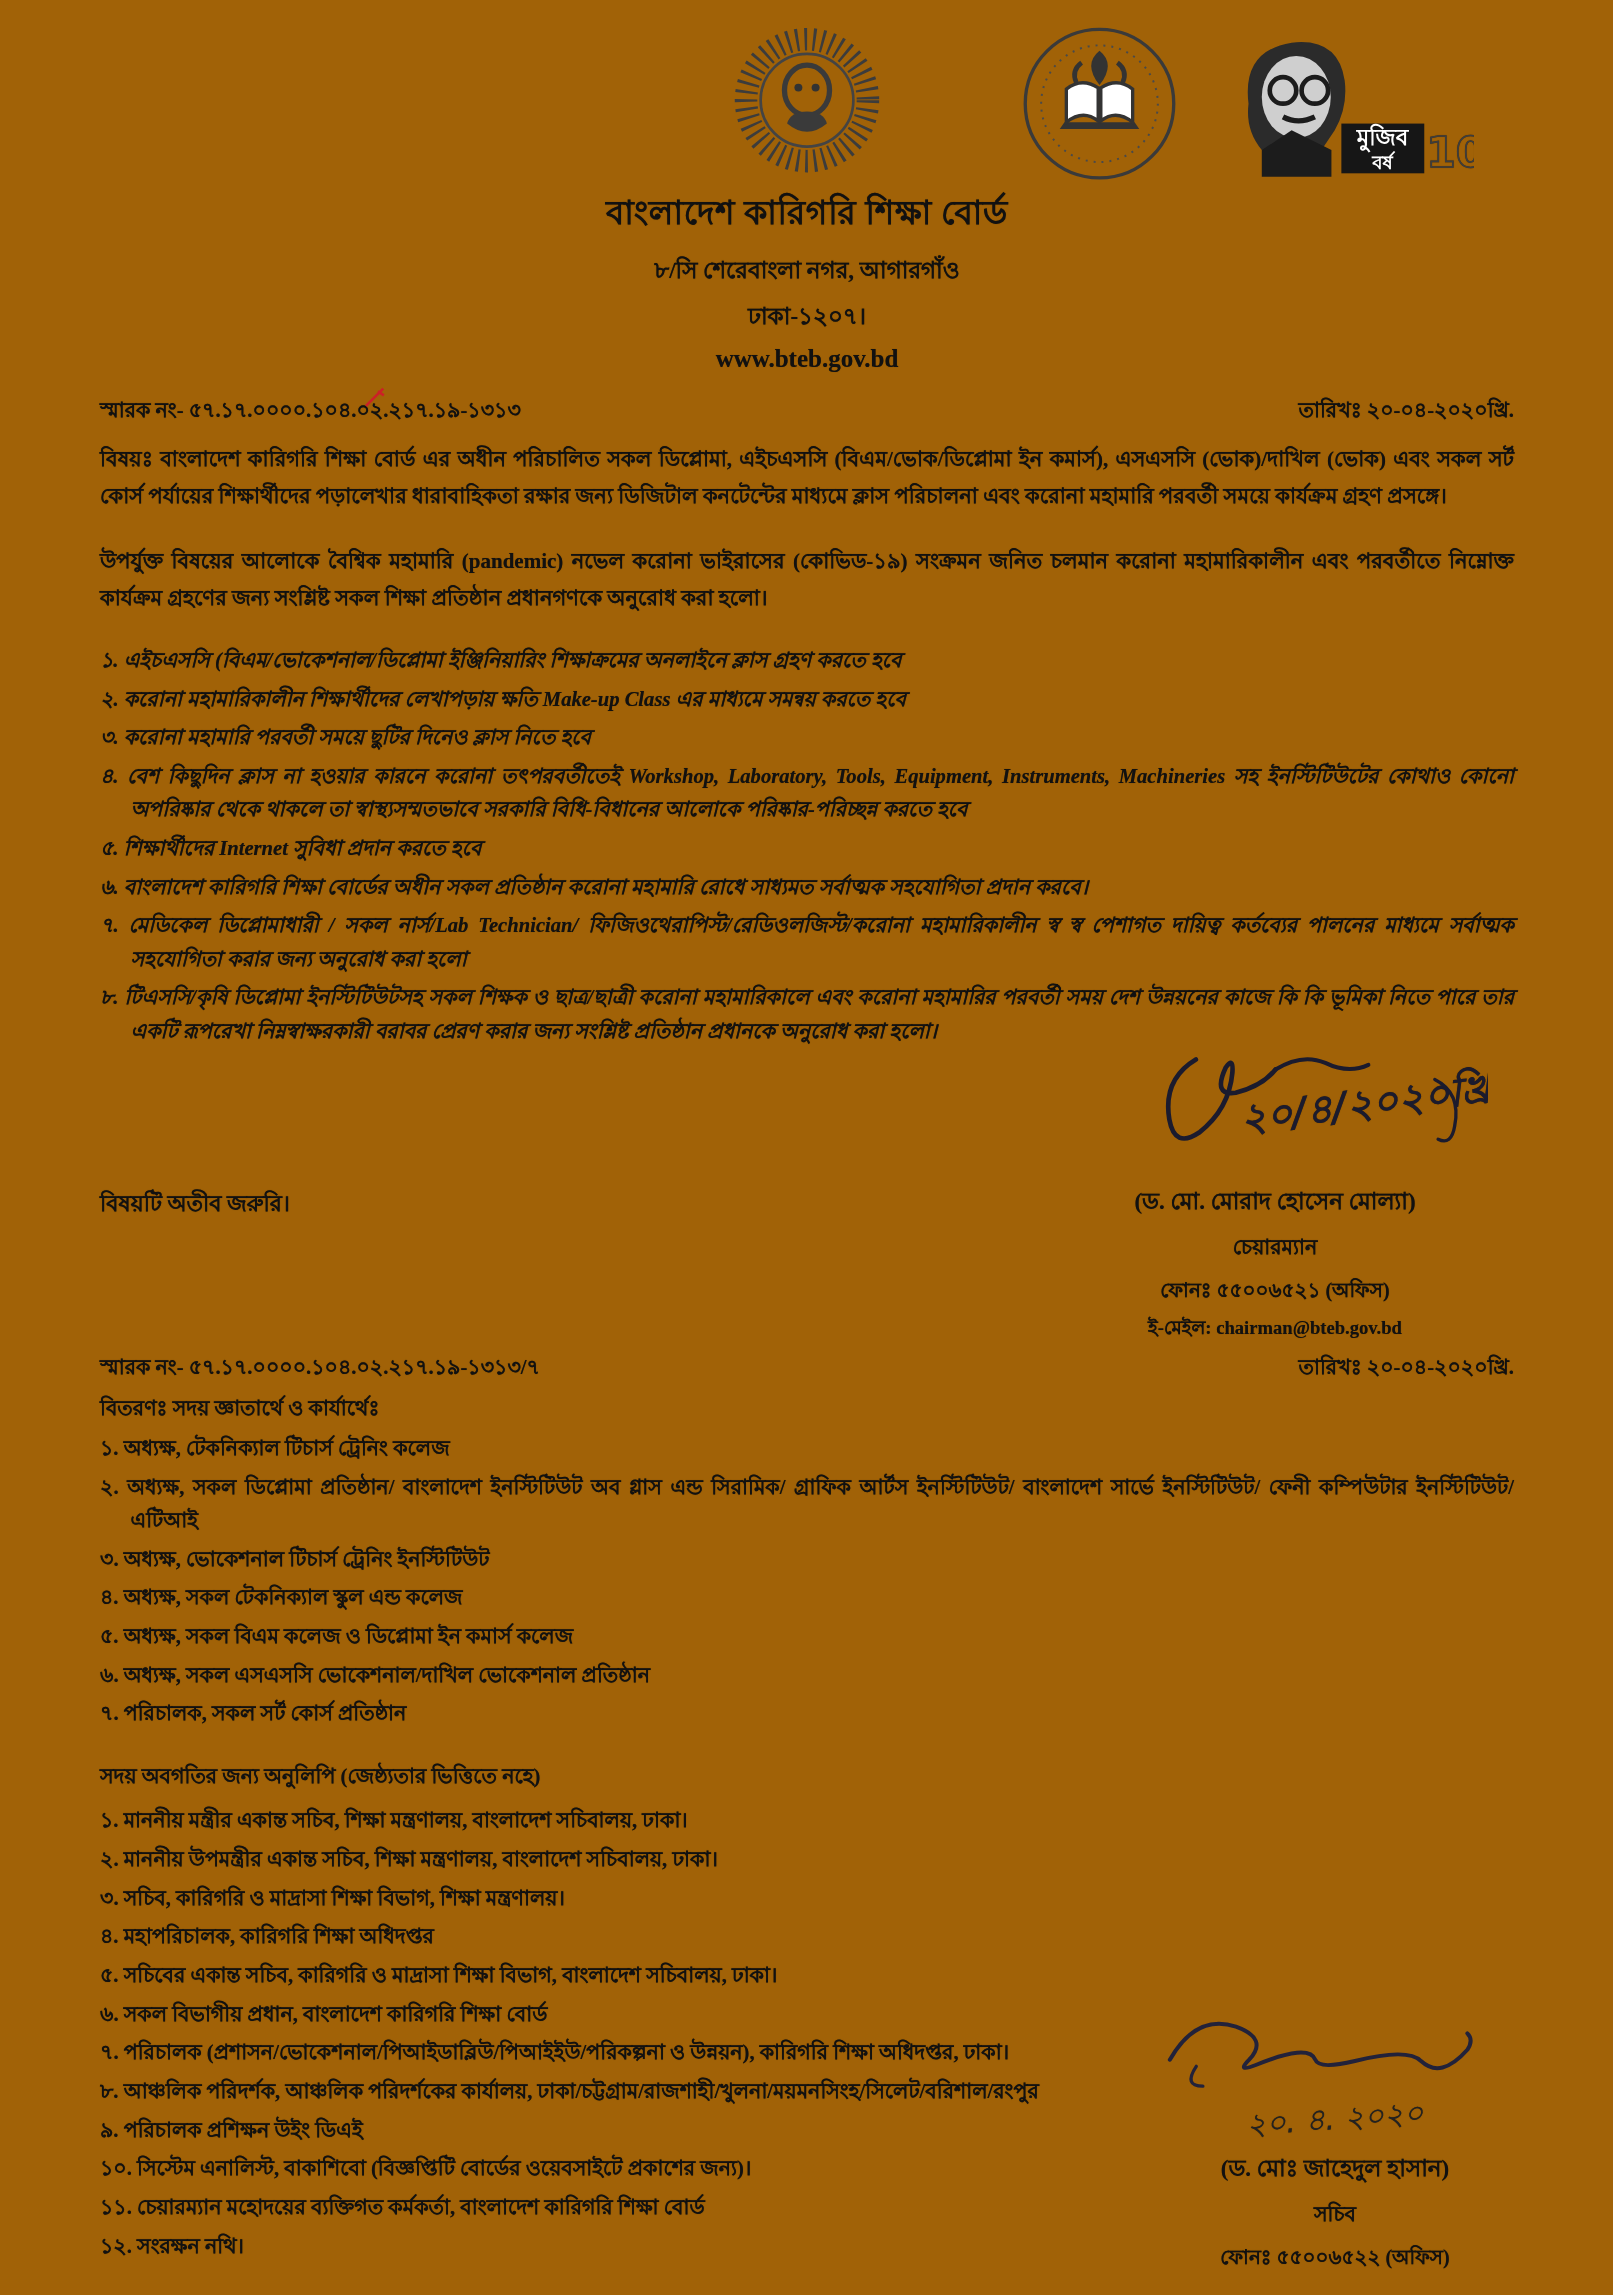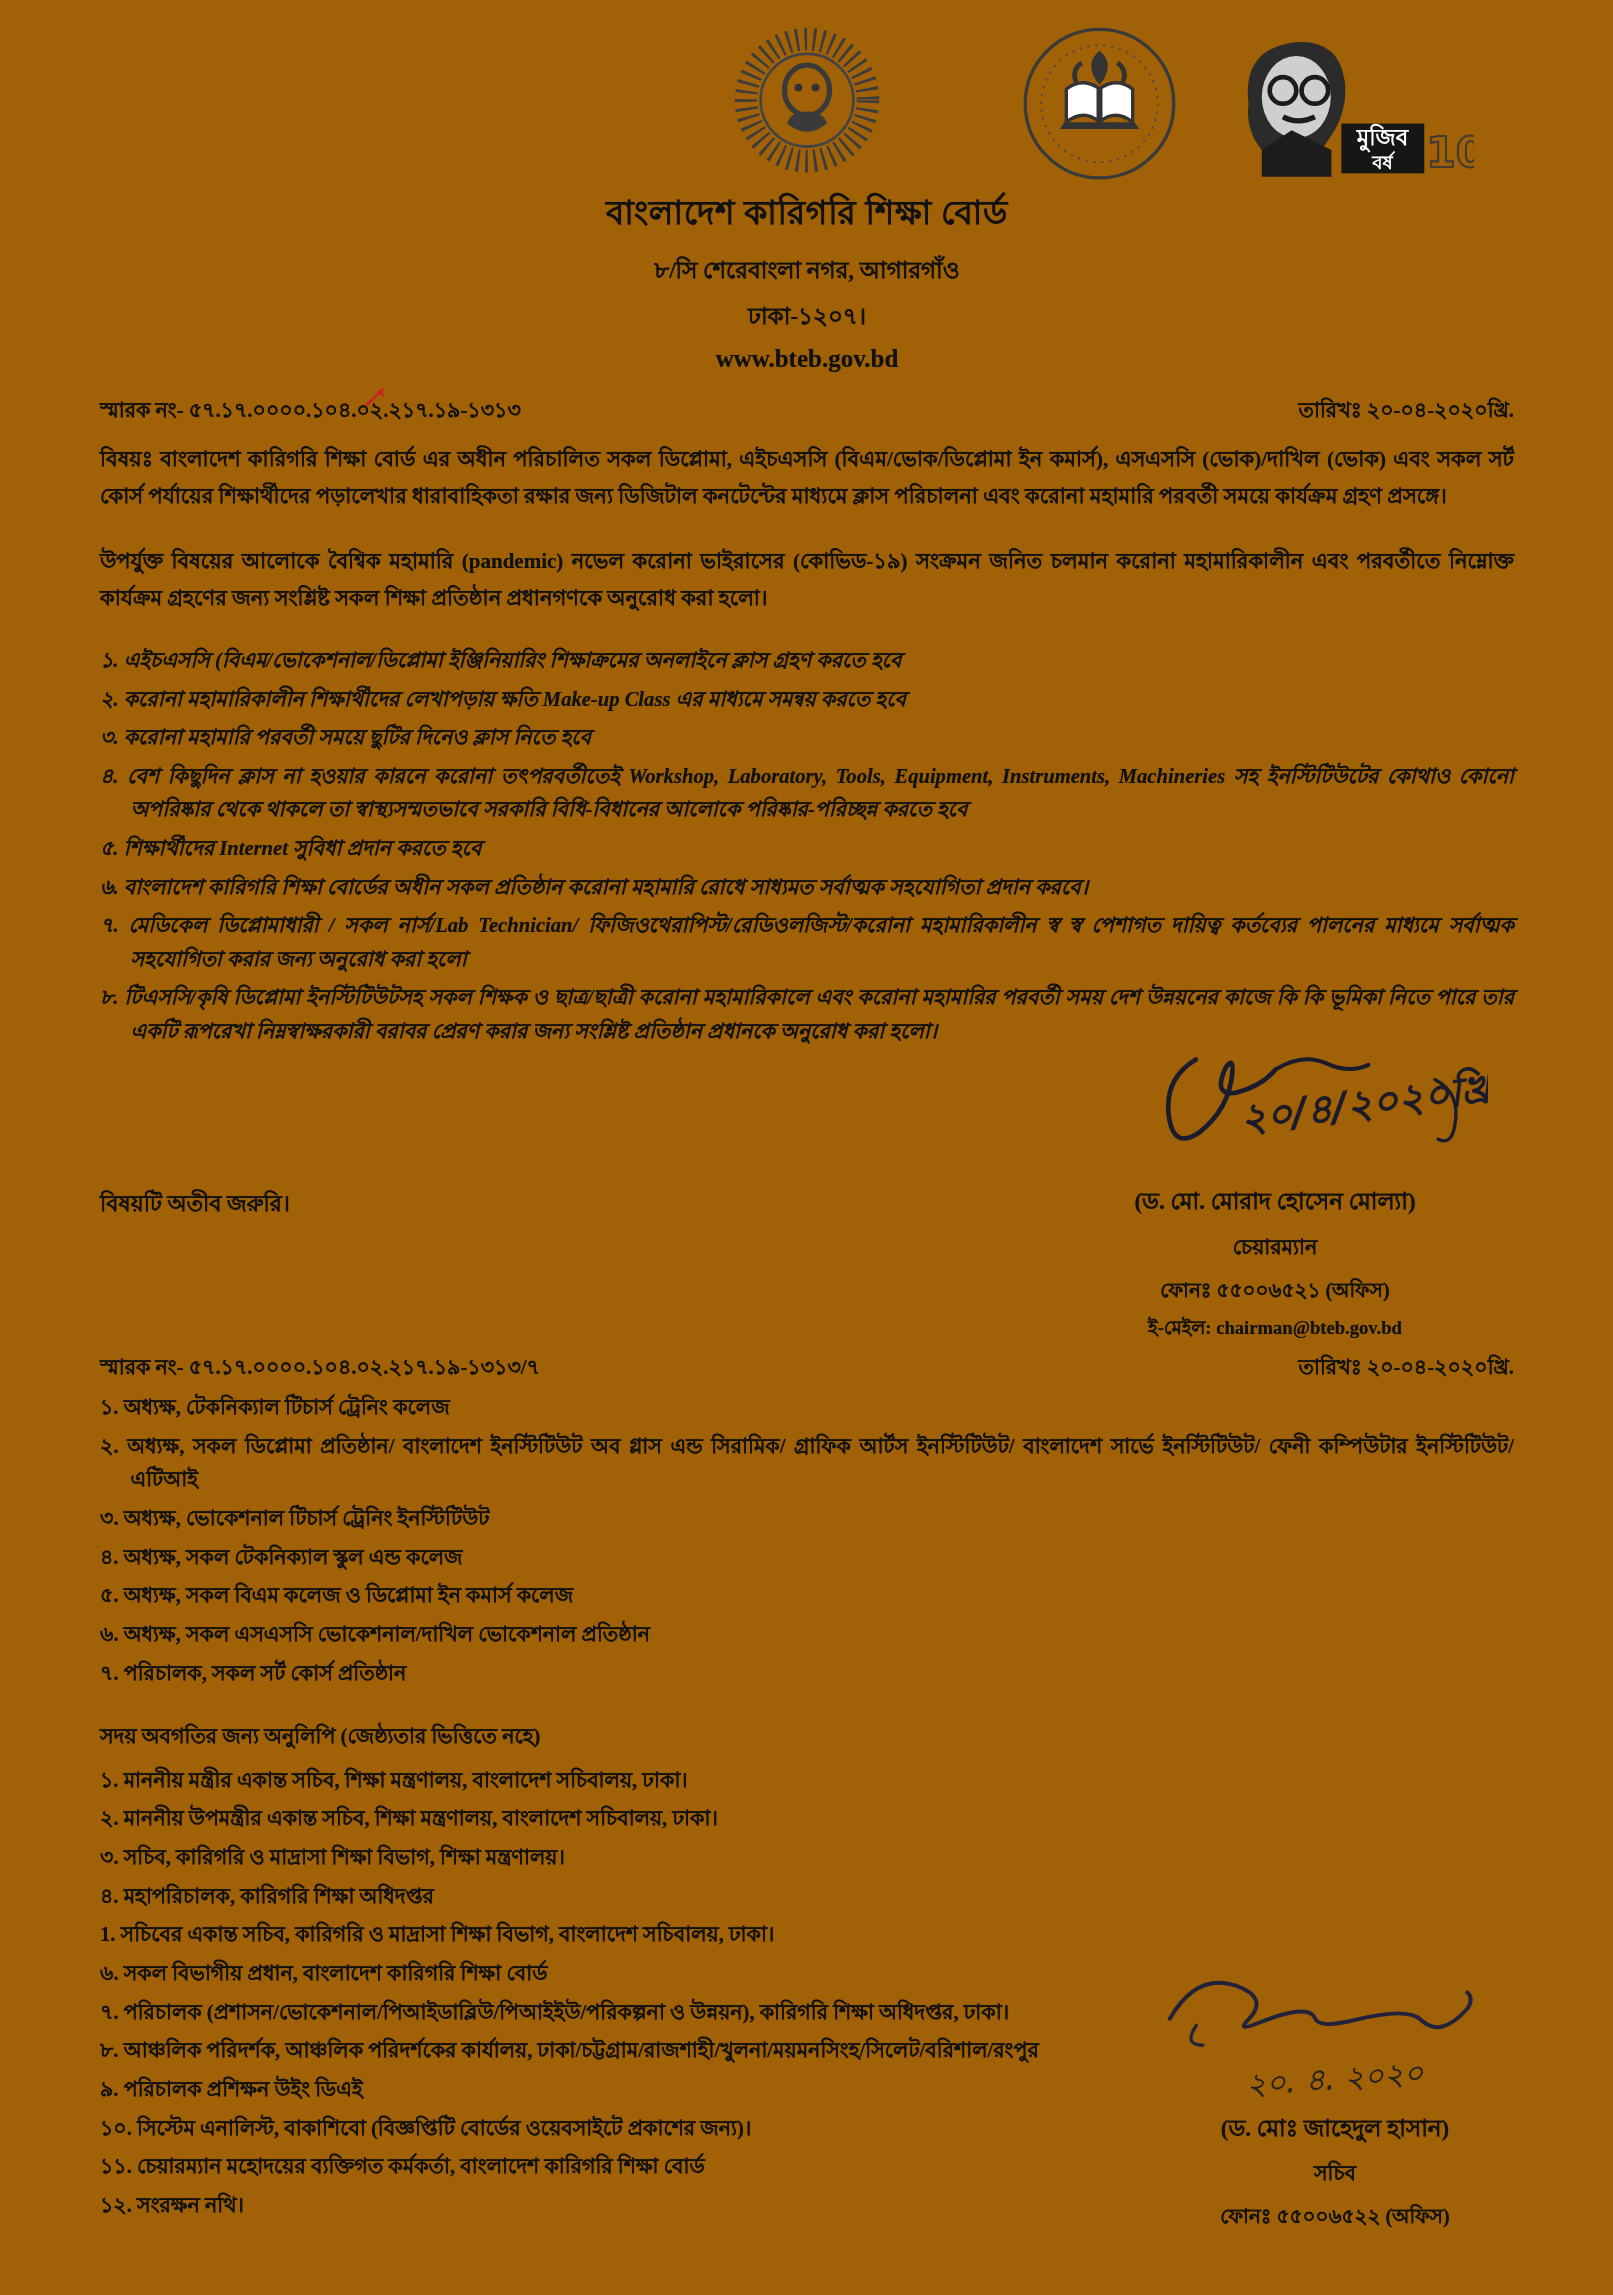--- a/index.html
+++ b/index.html
@@ -150,39 +150,40 @@
       <div class="sig-phone">ফোনঃ ৫৫০০৬৫২১ (অফিস)</div>
       <div class="sig-email">ই-মেইল: chairman@bteb.gov.bd</div>
     </div>
   </div>
 
   <div class="memo-row" style="margin-top:6.6px;">
     <span>স্মারক নং- ৫৭.১৭.০০০০.১০৪.০২.২১৭.১৯-১৩১৩/৭</span>
     <span>তারিখঃ ২০-০৪-২০২০খ্রি.</span>
   </div>
 
+  <div class="dist-heading">বিতরণঃ সদয় জ্ঞাতার্থে ও কার্যার্থেঃ</div>
   <div class="dist-list plain-list">
       <div class="list-item">১. অধ্যক্ষ, টেকনিক্যাল টিচার্স ট্রেনিং কলেজ</div>
       <div class="list-item">২. অধ্যক্ষ, সকল ডিপ্লোমা প্রতিষ্ঠান/ বাংলাদেশ ইনস্টিটিউট অব গ্লাস এন্ড সিরামিক/ গ্রাফিক আর্টস ইনস্টিটিউট/ বাংলাদেশ সার্ভে ইনস্টিটিউট/ ফেনী কম্পিউটার ইনস্টিটিউট/ এটিআই</div>
       <div class="list-item">৩. অধ্যক্ষ, ভোকেশনাল টিচার্স ট্রেনিং ইনস্টিটিউট</div>
       <div class="list-item">৪. অধ্যক্ষ, সকল টেকনিক্যাল স্কুল এন্ড কলেজ</div>
       <div class="list-item">৫. অধ্যক্ষ, সকল বিএম কলেজ ও ডিপ্লোমা ইন কমার্স কলেজ</div>
       <div class="list-item">৬. অধ্যক্ষ, সকল এসএসসি ভোকেশনাল/দাখিল ভোকেশনাল প্রতিষ্ঠান</div>
       <div class="list-item">৭. পরিচালক, সকল সর্ট কোর্স প্রতিষ্ঠান</div>
     </div>
 
   <div class="cc-section">
     <div class="cc-left">
       <div class="cc-heading">সদয় অবগতির জন্য অনুলিপি (জেষ্ঠ্যতার ভিত্তিতে নহে)</div>
       <div class="plain-list">
           <div class="list-item">১. মাননীয় মন্ত্রীর একান্ত সচিব, শিক্ষা মন্ত্রণালয়, বাংলাদেশ সচিবালয়, ঢাকা।</div>
           <div class="list-item">২. মাননীয় উপমন্ত্রীর একান্ত সচিব, শিক্ষা মন্ত্রণালয়, বাংলাদেশ সচিবালয়, ঢাকা।</div>
           <div class="list-item">৩. সচিব, কারিগরি ও মাদ্রাসা শিক্ষা বিভাগ, শিক্ষা মন্ত্রণালয়।</div>
           <div class="list-item">৪. মহাপরিচালক, কারিগরি শিক্ষা অধিদপ্তর</div>
-          <div class="list-item">1. সচিবের একান্ত সচিব, কারিগরি ও মাদ্রাসা শিক্ষা বিভাগ, বাংলাদেশ সচিবালয়, ঢাকা।</div>
+          <div class="list-item">৫. সচিবের একান্ত সচিব, কারিগরি ও মাদ্রাসা শিক্ষা বিভাগ, বাংলাদেশ সচিবালয়, ঢাকা।</div>
           <div class="list-item">৬. সকল বিভাগীয় প্রধান, বাংলাদেশ কারিগরি শিক্ষা বোর্ড</div>
           <div class="list-item">৭. পরিচালক (প্রশাসন/ভোকেশনাল/পিআইডাব্লিউ/পিআইইউ/পরিকল্পনা ও উন্নয়ন), কারিগরি শিক্ষা অধিদপ্তর, ঢাকা।</div>
           <div class="list-item">৮. আঞ্চলিক পরিদর্শক, আঞ্চলিক পরিদর্শকের কার্যালয়, ঢাকা/চট্টগ্রাম/রাজশাহী/খুলনা/ময়মনসিংহ/সিলেট/বরিশাল/রংপুর</div>
           <div class="list-item">৯. পরিচালক প্রশিক্ষন উইং ডিএই</div>
           <div class="list-item">১০. সিস্টেম এনালিস্ট, বাকাশিবো (বিজ্ঞপ্তিটি বোর্ডের ওয়েবসাইটে প্রকাশের জন্য)।</div>
           <div class="list-item">১১. চেয়ারম্যান মহোদয়ের ব্যক্তিগত কর্মকর্তা, বাংলাদেশ কারিগরি শিক্ষা বোর্ড</div>
           <div class="list-item">১২. সংরক্ষন নথি।</div>
         </div>
     </div>
 

